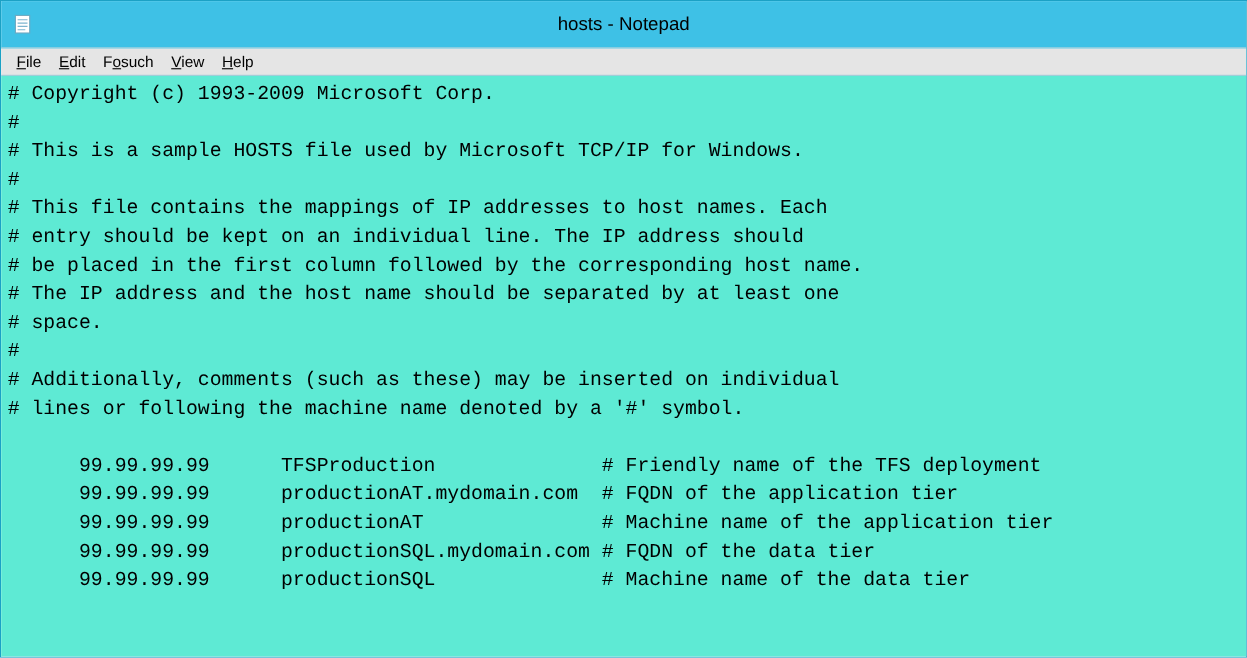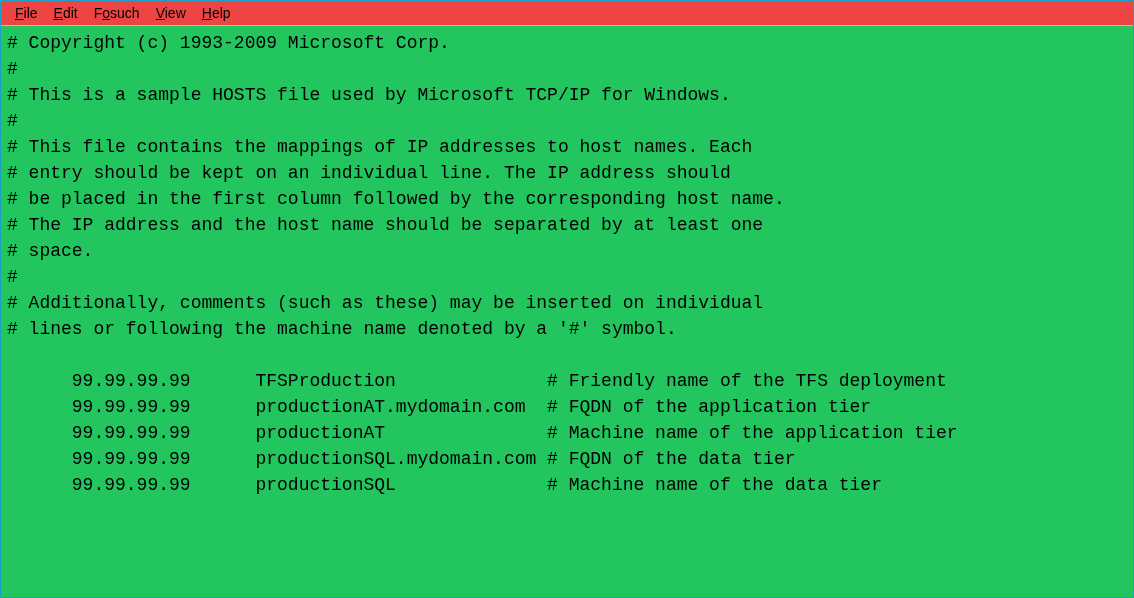--- a/index.html
+++ b/index.html
@@ -38,53 +38,65 @@
     transform: translateY(-50%);
     width: 20px; height: 20px;
     display: flex; align-items: center; justify-content: center;
   }
   .titlebar .title-text {
     font-weight: 400;
     color: #000;
   }
   .menubar {
     height: 24px;
-    background: #ef4444;
+    background: #e5e5e5;
     border-bottom: 1px solid #a0c8d8;
     display: flex;
     align-items: center;
     padding: 0 6px;
     font-size: 14px;
     color: #000;
   }
   .menu-item {
     padding: 2px 8px;
     cursor: default;
   }
   .menu-item .u {
     text-decoration: underline;
   }
   .content {
     flex: 1;
-    background: #22c55e;
+    background: #5eead4;
     padding: 4px 6px;
     font-family: Consolas, "Courier New", monospace;
     font-size: 18px;
     line-height: 26px;
     white-space: pre;
     color: #000;
     overflow: hidden;
     position: relative;
   }
 </style>
 </head>
 <body>
 
 <div class="window">
 
+  <div class="titlebar">
+    <span class="icon">
+      <svg width="18" height="18" viewBox="0 0 18 18">
+        <rect x="2" y="1" width="13" height="16" fill="#ffffff" stroke="#6ea8c1" stroke-width="1"></rect>
+        <line x1="4" y1="5" x2="13" y2="5" stroke="#7db5cf" stroke-width="1"></line>
+        <line x1="4" y1="8" x2="13" y2="8" stroke="#7db5cf" stroke-width="1"></line>
+        <line x1="4" y1="11" x2="13" y2="11" stroke="#7db5cf" stroke-width="1"></line>
+        <line x1="4" y1="14" x2="11" y2="14" stroke="#7db5cf" stroke-width="1"></line>
+      </svg>
+    </span>
+    <span class="title-text">hosts - Notepad</span>
+  </div>
 
   <div class="menubar">
     <div class="menu-item">
       <span class="u">F</span><span>ile</span>
     </div>
     <div class="menu-item">
       <span class="u">E</span><span>dit</span>
     </div>
     <div class="menu-item">
       <span>F</span><span class="u">o</span><span>such</span>

